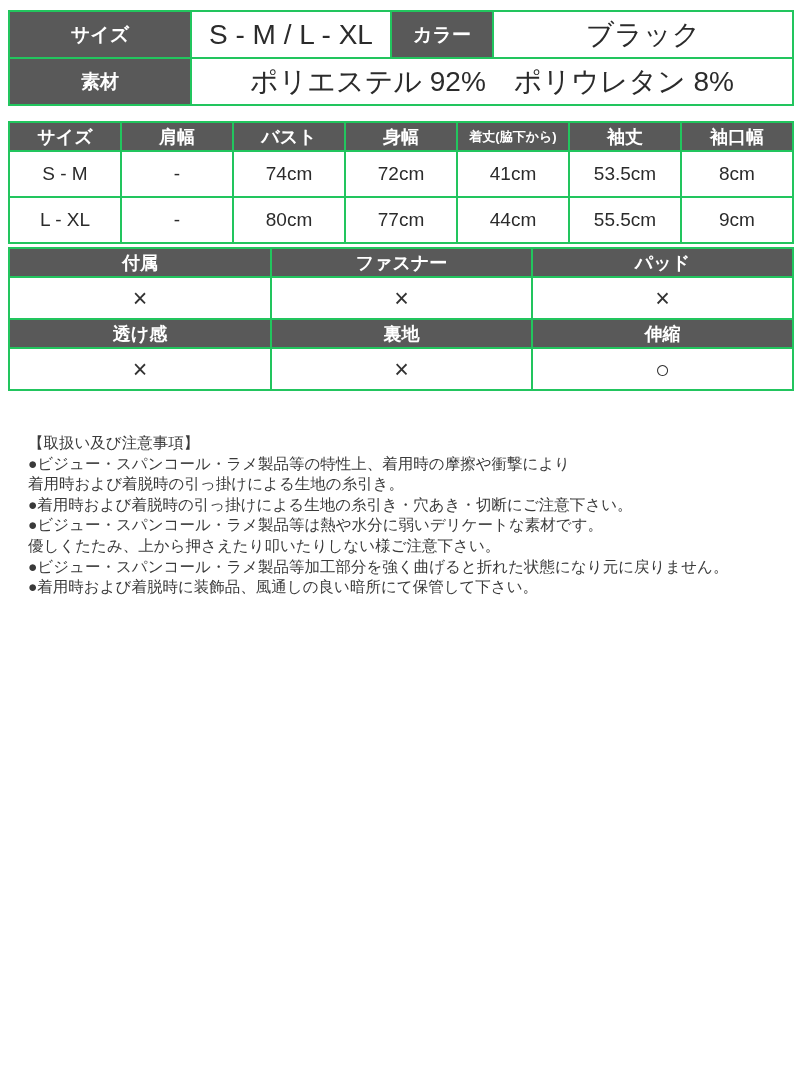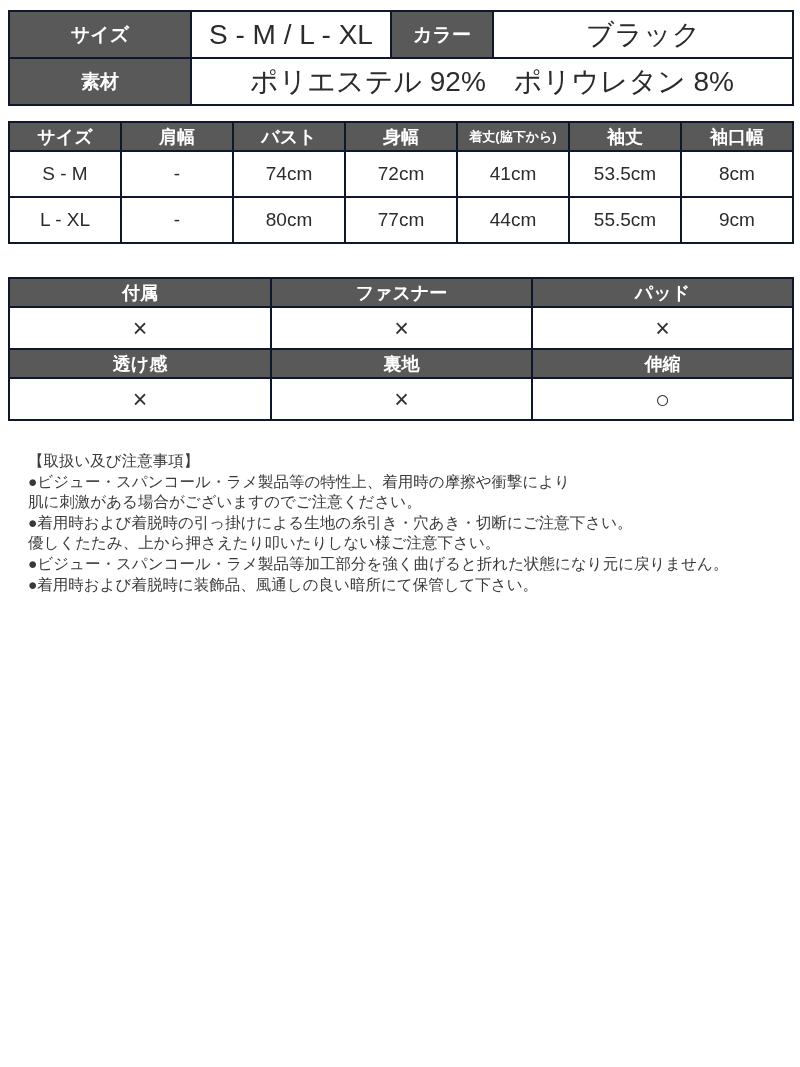--- a/index.html
+++ b/index.html
@@ -16,21 +16,21 @@
     box-sizing: border-box;
     padding: 10px 8px 0 8px;
     overflow: hidden;
   }
   table {
     border-collapse: collapse;
     table-layout: fixed;
     width: 784px;
   }
   td {
-    border: 2px solid #0f172a;
+    border: 2px solid #22c55e;
     text-align: center;
     vertical-align: middle;
     color: #2b2b2b;
     box-sizing: border-box;
     overflow: hidden;
     white-space: nowrap;
   }
   .hdr {
     background: #595959;
     color: #ffffff;
@@ -38,26 +38,26 @@
   }
   
   .spec-table td { height: 47px; font-size: 28px; }
   .spec-table .hdr { font-size: 19px; }
   
   .meas-table { margin-top: 15px; }
   .meas-table td.hdr { height: 29px; font-size: 18px; }
   .meas-table td.hdr.small { font-size: 13px; }
   .meas-table td.val { height: 46px; font-size: 19px; }
   
-  .feat-table { margin-top: 33px; }
+  .feat-table { margin-top: 3px; }
   .feat-table td.hdr { height: 29px; font-size: 18px; }
   .feat-table td.mark { height: 42px; font-size: 25px; color: #333333; font-weight: normal; }
   
   .notes {
-    margin-top: 30px;
+    margin-top: 42px;
     padding-left: 20px;
     color: #3a3a3a;
     font-size: 15.5px;
     line-height: 1.33;
   }
   .notes div { white-space: nowrap; }
 </style>
 </head>
 <body>
 
@@ -151,20 +151,21 @@
       <td class="mark">×</td>
       <td class="mark">×</td>
       <td class="mark">○</td>
     </tr>
   </tbody>
     </table>
 
   <div class="notes">
     <div>【取扱い及び注意事項】</div>
     <div>●ビジュー・スパンコール・ラメ製品等の特性上、着用時の摩擦や衝撃により</div>
-    <div>肌に刺激がある場合がございますのでご注意ください。</div>
+    <div>着用時および着脱時の引っ掛けによる生地の糸引き。</div>
     <div>●着用時および着脱時の引っ掛けによる生地の糸引き・穴あき・切断にご注意下さい。</div>
+    <div>●ビジュー・スパンコール・ラメ製品等は熱や水分に弱いデリケートな素材です。</div>
     <div>優しくたたみ、上から押さえたり叩いたりしない様ご注意下さい。</div>
     <div>●ビジュー・スパンコール・ラメ製品等加工部分を強く曲げると折れた状態になり元に戻りません。</div>
     <div>●着用時および着脱時に装飾品、風通しの良い暗所にて保管して下さい。</div>
   </div>
 
 </div>
 
 </body></html>

